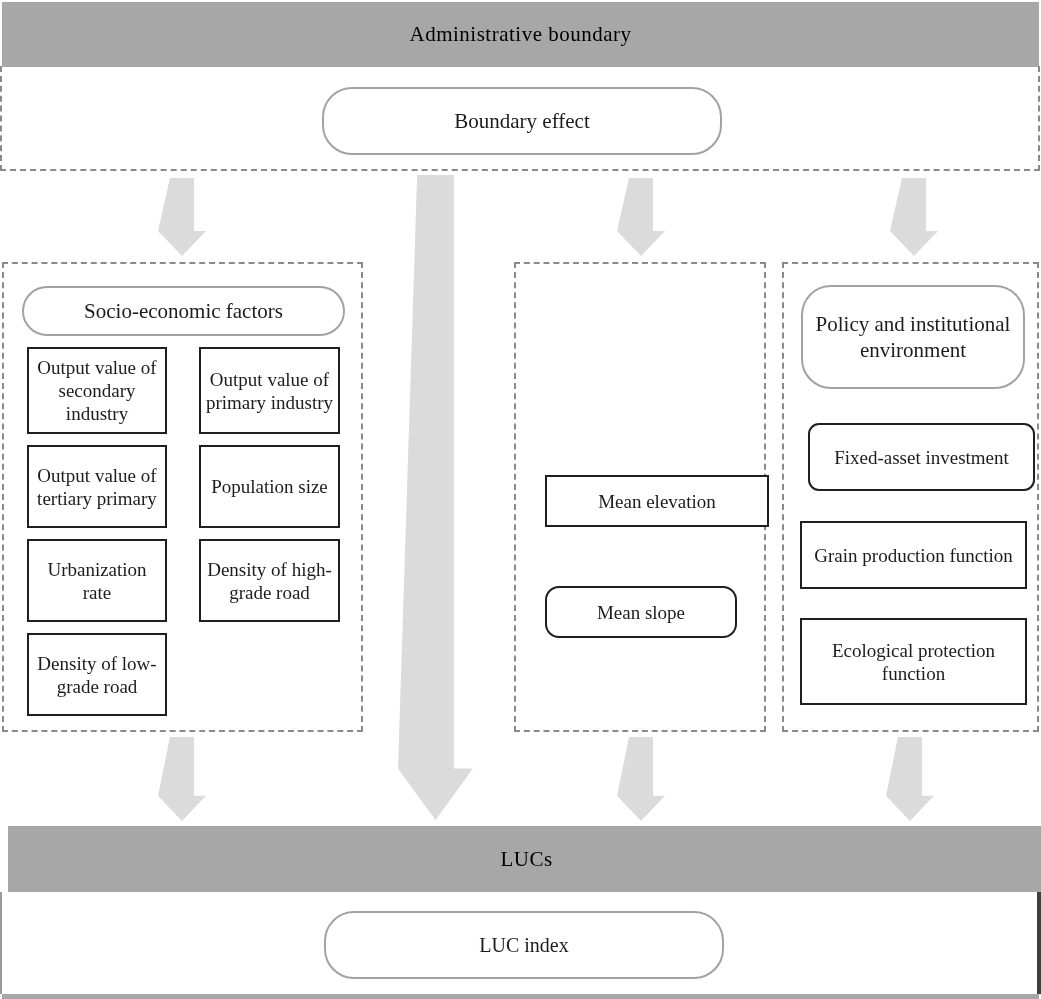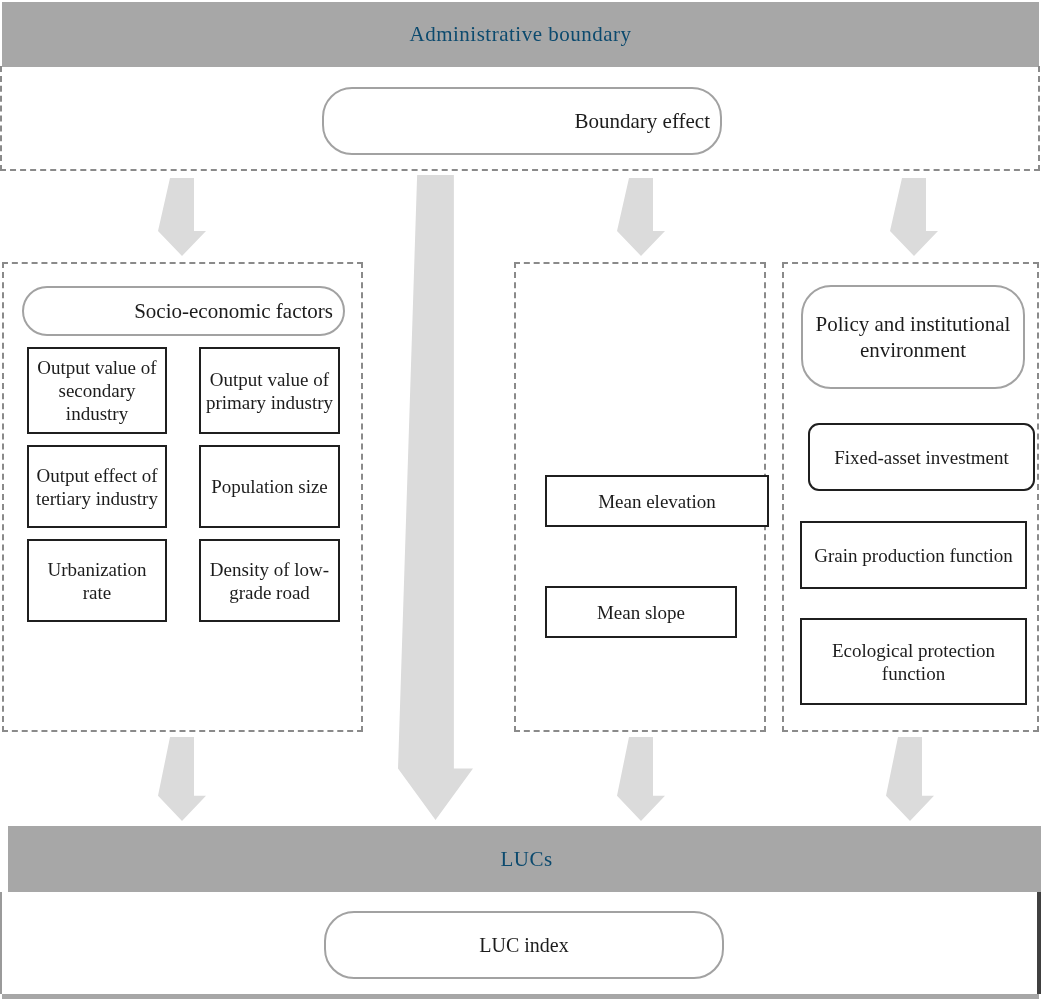--- a/index.html
+++ b/index.html
@@ -7,21 +7,21 @@
     position:relative;
     width:1041px;height:999px;
     background:#ffffff;
     font-family:"Liberation Serif","DejaVu Serif",serif;
     color:#1c1c1c;
     overflow:hidden;
   }
   .abs{position:absolute;box-sizing:border-box;}
   .bar{
     background:#a7a7a7;
-    color:#0c4a6e;
+    color:#000000;
     display:flex;align-items:center;justify-content:center;
     font-size:21px;
     letter-spacing:.5px;
   }
   .dashed-region{
     border:2px dashed #8a8a8a;
   }
   .rounded-box{
     border:2px solid #a2a2a2;
     border-radius:30px;
@@ -71,60 +71,63 @@
 </head>
 <body>
 
 <div id="canvas">
 
   <div class="abs bar" style="left:2px;top:2px;width:1037px;height:65px;">
     <span>Administrative boundary</span>
   </div>
 
   <div class="abs dashed-region" style="left:0px;top:66px;width:1040px;height:105px;border-top:none;"></div>
-  <div class="abs rounded-box" style="left:322px;top:87px;width:400px;height:68px;justify-content:flex-end;">
+  <div class="abs rounded-box" style="left:322px;top:87px;width:400px;height:68px;">
     <span>Boundary effect</span>
   </div>
 
   <div class="abs arrow arrow-short" style="left:158px;top:178px;"></div>
   <div class="abs arrow arrow-long" style="left:398px;top:175px;"></div>
   <div class="abs arrow arrow-short" style="left:617px;top:178px;"></div>
   <div class="abs arrow arrow-short" style="left:890px;top:178px;"></div>
 
   <div class="abs dashed-region" style="left:2px;top:262px;width:361px;height:470px;">
-    <div class="abs rounded-box" style="left:18px;top:22px;width:323px;height:50px;justify-content:flex-end;">
+    <div class="abs rounded-box" style="left:18px;top:22px;width:323px;height:50px;">
       <span>Socio-economic factors</span>
     </div>
     <div class="abs grid-8" style="left:23px;top:83px;">
       <div class="solid-box">
         <span>Output value of secondary industry</span>
       </div>
       <div class="solid-box">
         <span>Output value of primary industry</span>
       </div>
       <div class="solid-box">
-        <span>Output effect of tertiary industry</span>
+        <span>Output value of tertiary primary</span>
       </div>
       <div class="solid-box">
         <span>Population size</span>
       </div>
       <div class="solid-box">
         <span>Urbanization rate</span>
+      </div>
+      <div class="solid-box">
+        <span>Density of high-grade road</span>
       </div>
       <div class="solid-box">
         <span>Density of low-grade road</span>
       </div>
     </div>
   </div>
 
   <div class="abs dashed-region" style="left:514px;top:262px;width:252px;height:470px;">
     <div class="abs solid-box" style="left:29px;top:211px;width:224px;height:52px;">
       <span>Mean elevation</span>
     </div>
-    <div class="abs solid-box" style="left:29px;top:322px;width:192px;height:52px;">
+    <div class="abs solid-box" style="left:29px;top:322px;width:192px;height:52px;border-radius:14px;">
       <span>Mean slope</span>
     </div>
   </div>
 
   <div class="abs dashed-region" style="left:782px;top:262px;width:257px;height:470px;">
     <div class="abs rounded-box" style="left:17px;top:21px;width:224px;height:104px;">
       <span>Policy and institutional environment</span>
     </div>
     <div class="abs solid-box" style="left:24px;top:159px;width:227px;height:68px;border-radius:11px;">
       <span>Fixed-asset investment</span>

